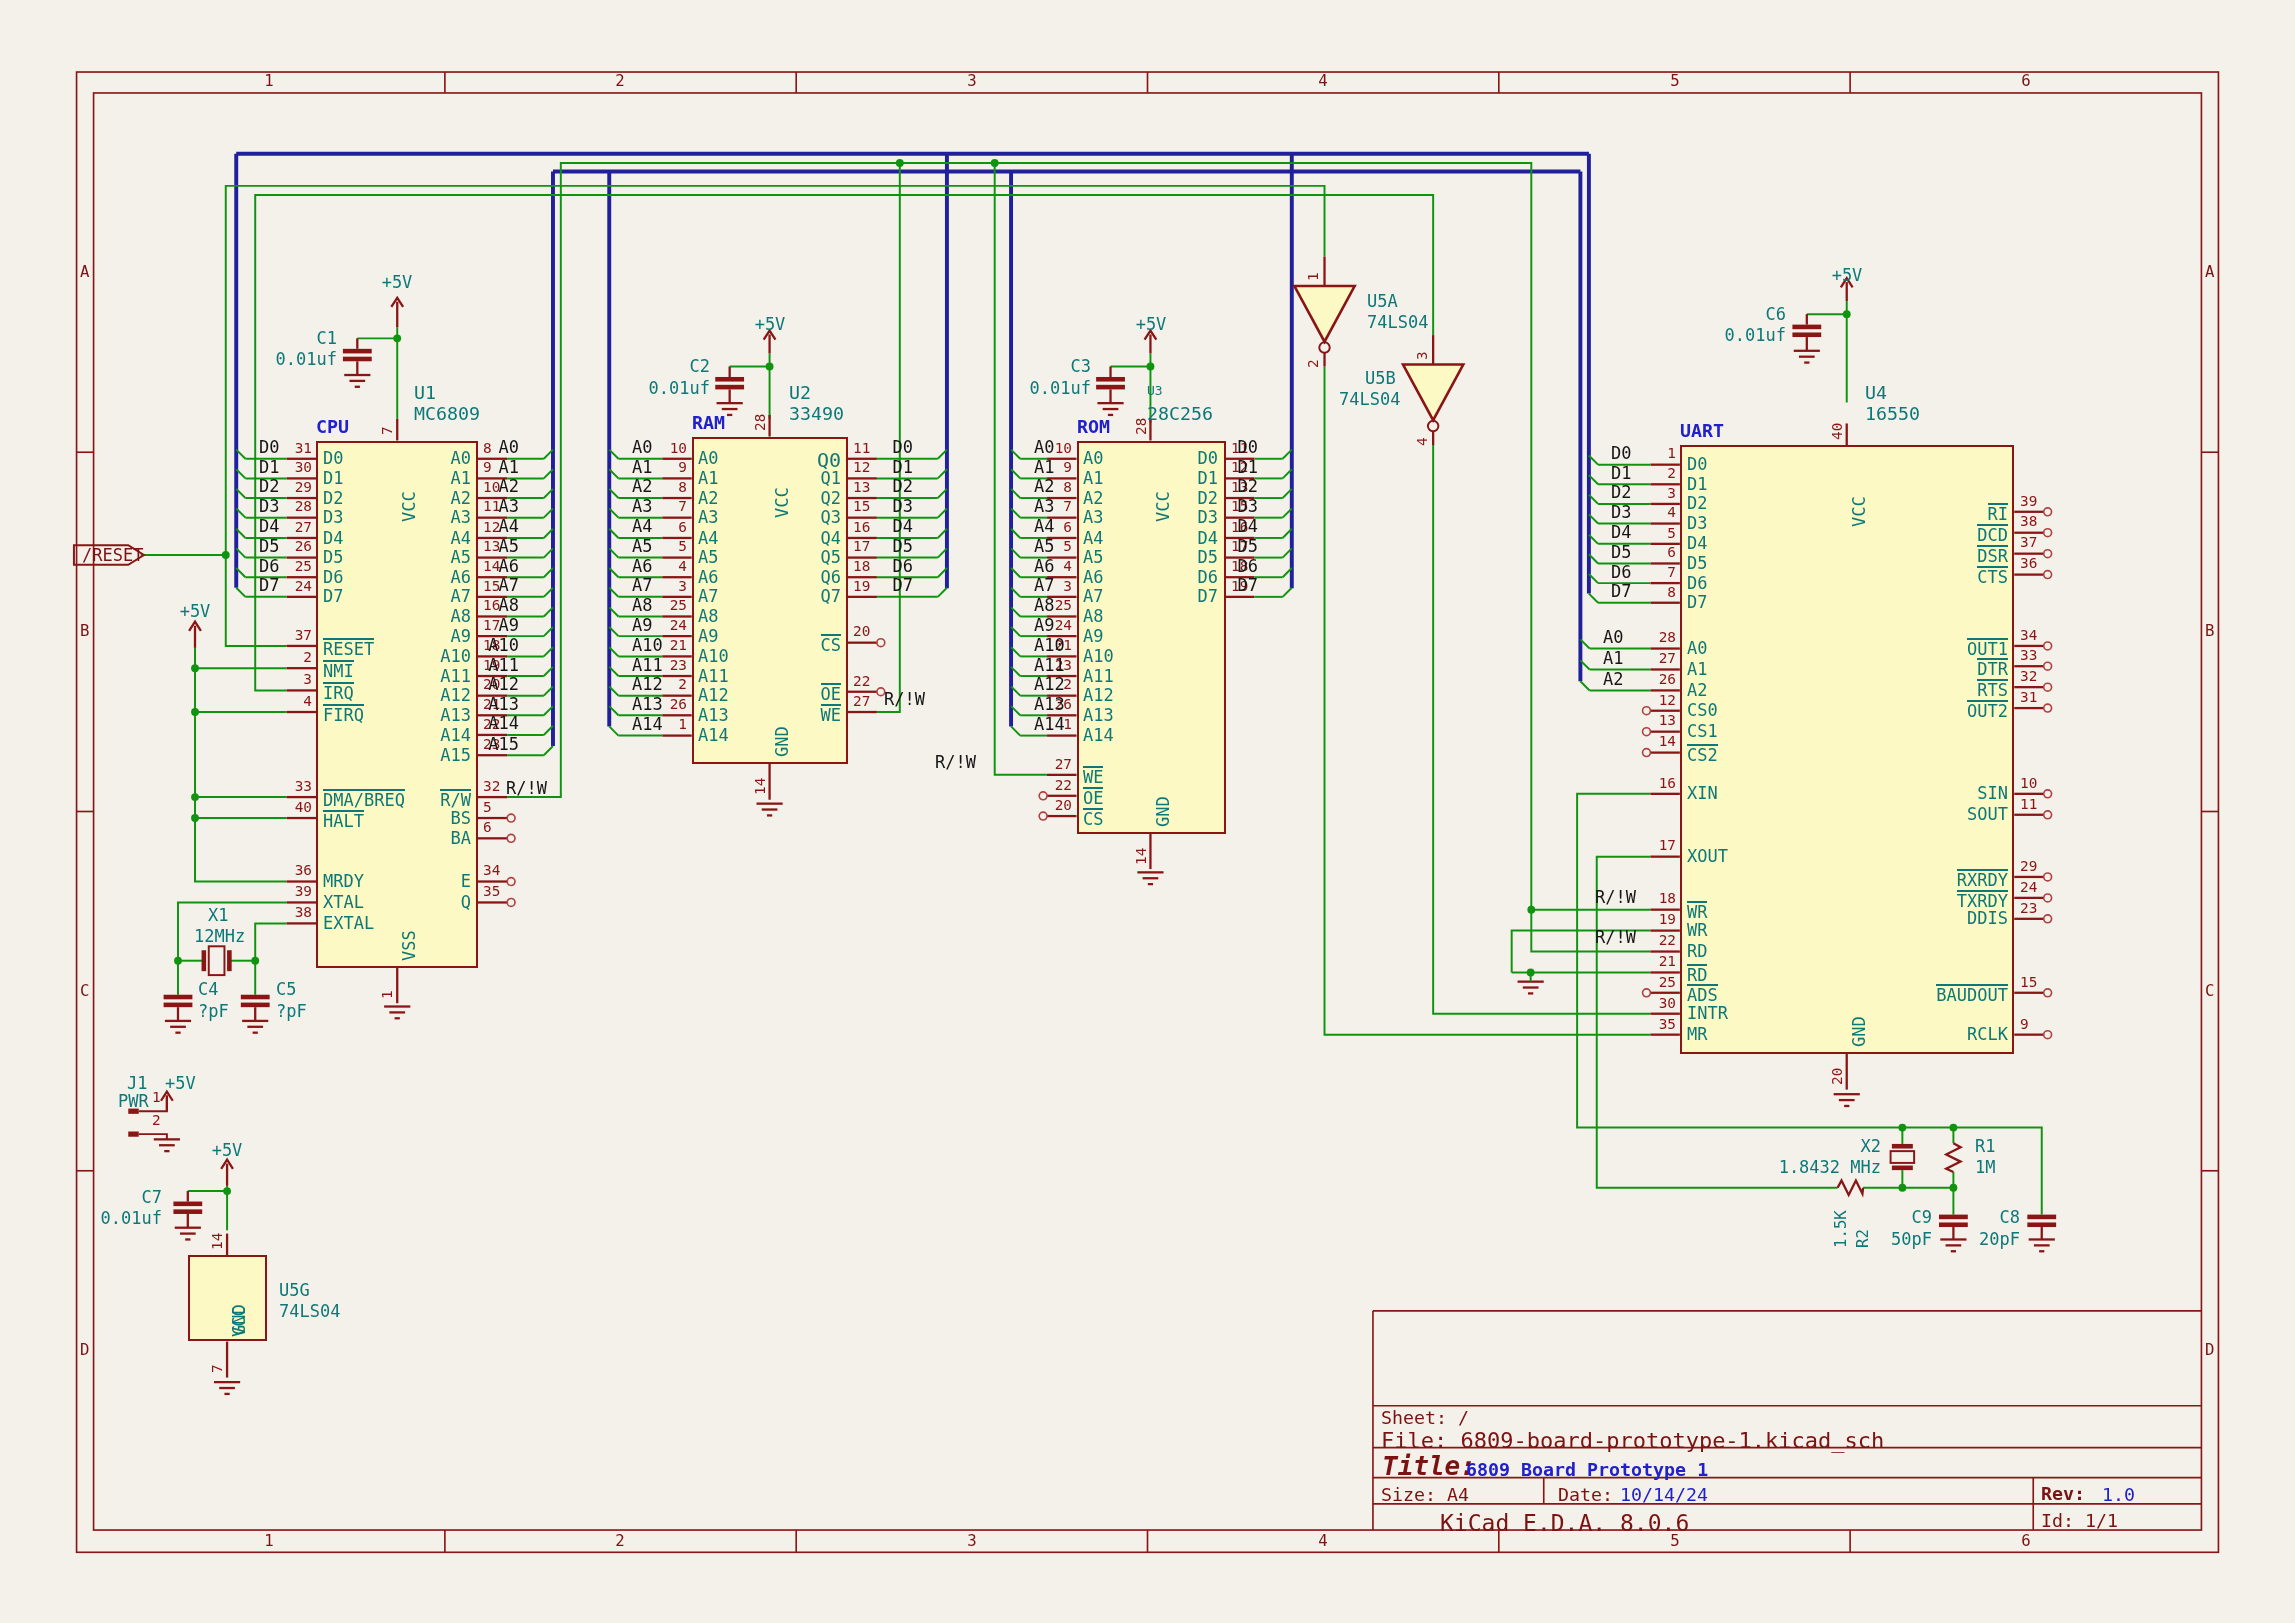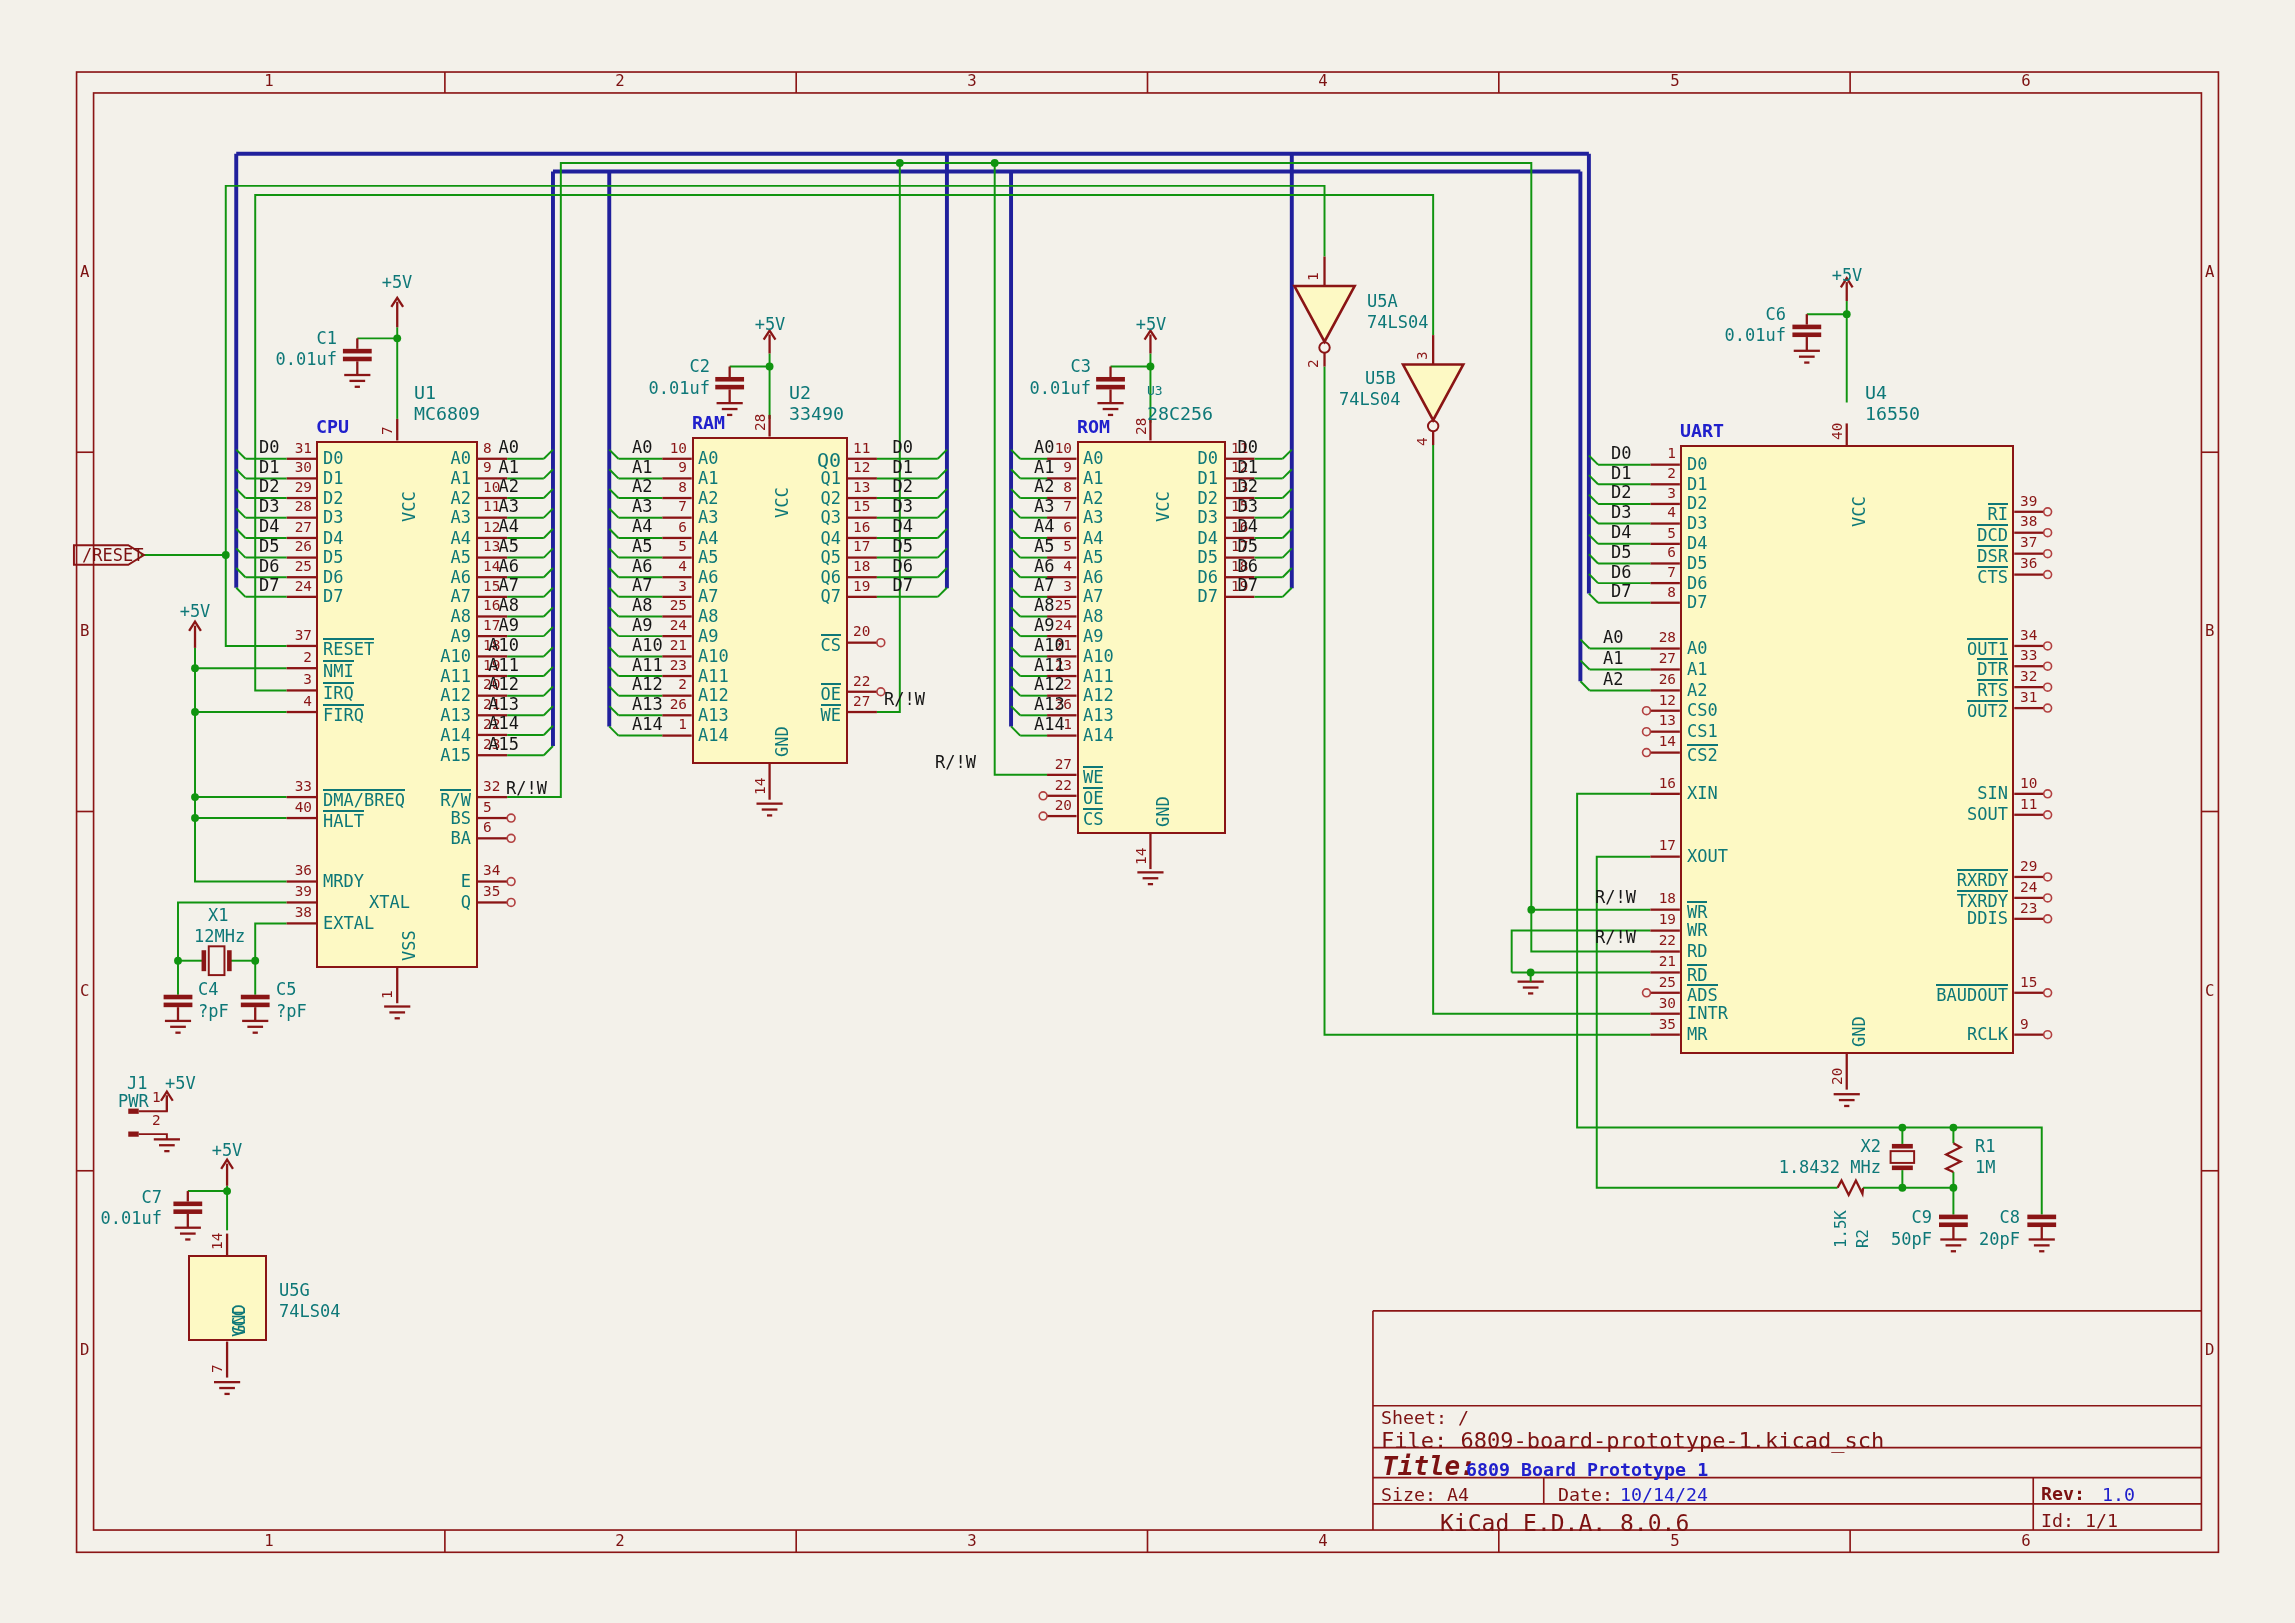--- a/index.html
+++ b/index.html
@@ -639,21 +639,21 @@
     <span class="t teal ov" style="font-size: 17px; top: 682px; left: 323px;">IRQ</span>
     <span class="t red" style="font-size: 14.4px; top: 672px; right: 1983px; text-align: right;">3</span>
     <span class="t teal ov" style="font-size: 17px; top: 704px; left: 323px;">FIRQ</span>
     <span class="t red" style="font-size: 14.4px; top: 694px; right: 1983px; text-align: right;">4</span>
     <span class="t teal ov" style="font-size: 17px; top: 789px; left: 323px;">DMA/BREQ</span>
     <span class="t red" style="font-size: 14.4px; top: 779px; right: 1983px; text-align: right;">33</span>
     <span class="t teal ov" style="font-size: 17px; top: 810px; left: 323px;">HALT</span>
     <span class="t red" style="font-size: 14.4px; top: 800px; right: 1983px; text-align: right;">40</span>
     <span class="t teal" style="font-size: 17px; top: 873px; left: 323px;">MRDY</span>
     <span class="t red" style="font-size: 14.4px; top: 863px; right: 1983px; text-align: right;">36</span>
-    <span class="t teal" style="font-size: 17px; top: 894px; left: 323px; margin-left: 46px;">XTAL</span>
+    <span class="t teal" style="font-size: 17px; top: 894px; left: 323px;">XTAL</span>
     <span class="t red" style="font-size: 14.4px; top: 884px; right: 1983px; text-align: right;">39</span>
     <span class="t teal" style="font-size: 17px; top: 915px; left: 323px;">EXTAL</span>
     <span class="t red" style="font-size: 14.4px; top: 905px; right: 1983px; text-align: right;">38</span>
     <span class="t teal" style="font-size: 17px; top: 450px; right: 1824px; text-align: right;">A0</span>
     <span class="t red" style="font-size: 14.4px; top: 441px; left: 483px;">8</span>
     <span class="t black" style="font-size: 17px; top: 439px; right: 1776px; text-align: right;">A0</span>
     <span class="t teal" style="font-size: 17px; top: 470px; right: 1824px; text-align: right;">A1</span>
     <span class="t red" style="font-size: 14.4px; top: 460px; left: 483px;">9</span>
     <span class="t black" style="font-size: 17px; top: 459px; right: 1776px; text-align: right;">A1</span>
     <span class="t teal" style="font-size: 17px; top: 490px; right: 1824px; text-align: right;">A2</span>

